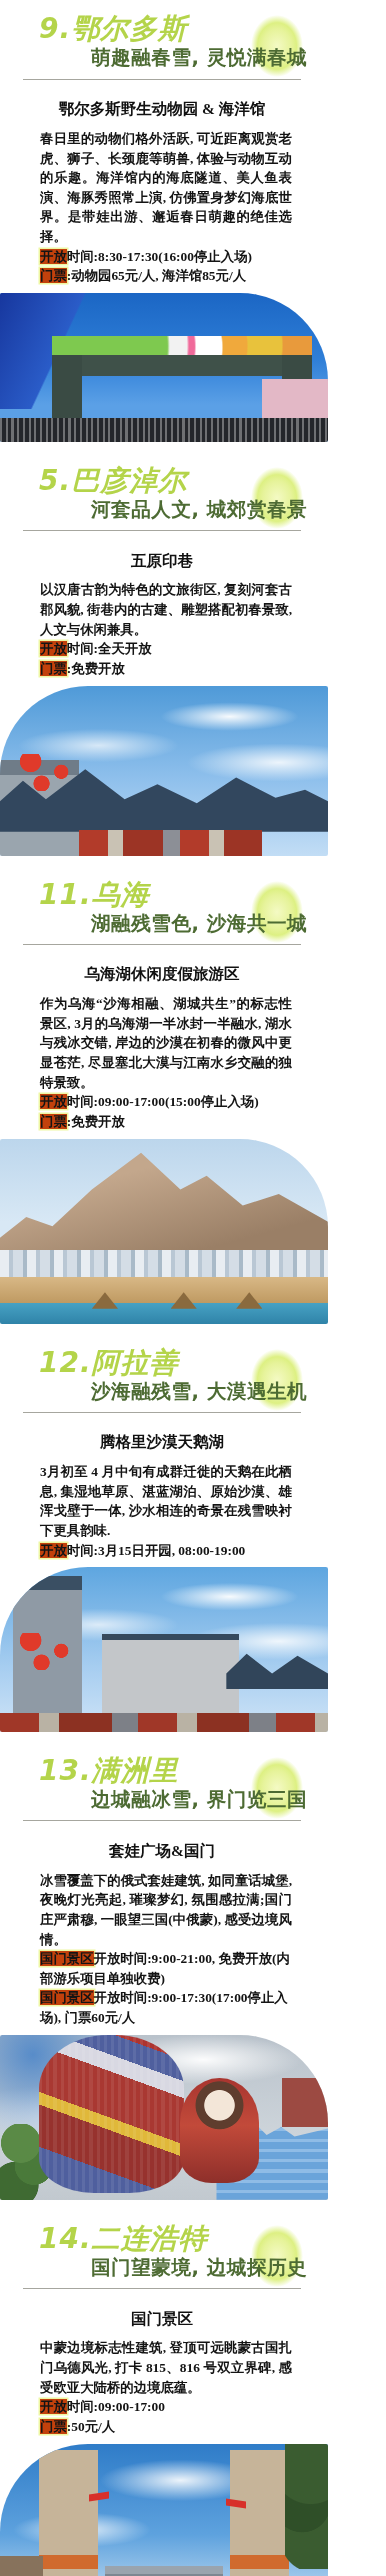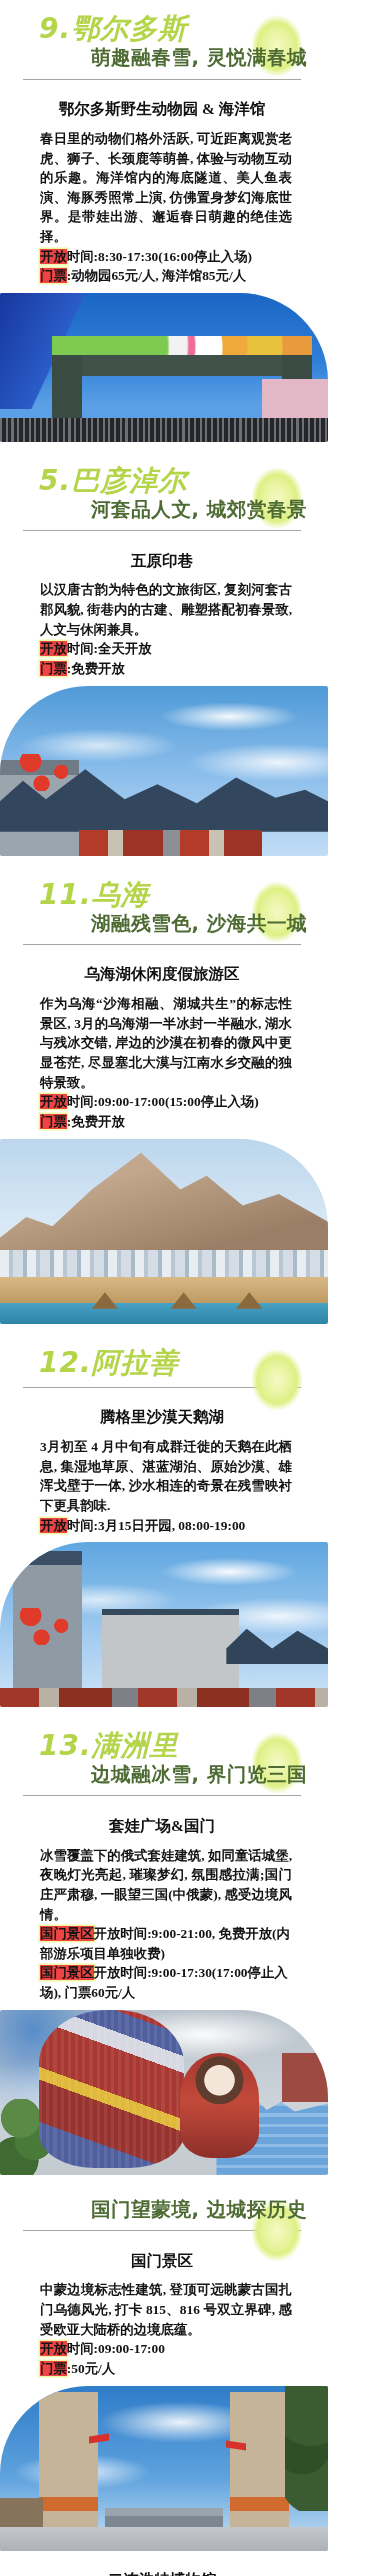--- a/index.html
+++ b/index.html
@@ -32,21 +32,21 @@
   
   .spot-name{
     margin:20.6px 0 0;text-align:center;font-size:15.5px;line-height:18.5px;
     font-weight:700;color:#111;
   }
   .desc{
     margin:10.3px 0 0;padding:0 32px 0 40px;
     font-size:13.4px;line-height:19.6px;font-weight:600;text-align:justify;
   }
   .info-line{padding:0 32px 0 40px;font-size:13.4px;line-height:19.6px;font-weight:600;}
-  .hl{background:#ef4444;box-shadow:0 0 0 1.5px #eef7a4;}
+  .hl{background:#c2410c;box-shadow:0 0 0 1.5px #eef7a4;}
   
   .photo{
     position:relative;width:328px;margin:7.2px auto 0;overflow:hidden;
   }
   .rad-r{border-radius:2.1px 88px 2.1px 2.1px;}
   .rad-l{border-radius:88px 2.1px 2.1px 2.1px;}
   .photo>div{position:absolute;}
   
   .photo--zoo{height:149px;background:linear-gradient(180deg,#1b66c4 0%,#2f7fd8 45%,#5ba0e6 75%);}
   .zoo-bldg{left:0;top:0;width:42%;height:78%;
@@ -204,20 +204,21 @@
       <div class="lk-umb lk-u1"></div>
       <div class="lk-umb lk-u2"></div>
       <div class="lk-umb lk-u3"></div>
     </div>
   </section>
 
   <section class="section">
     <div class="sec-head">
       <div class="egg"></div>
       <h2 class="sec-title"><span>12.</span><span>阿拉善</span></h2>
+      <div class="sec-sub">沙海融残雪, 大漠遇生机</div>
       <div class="divider"></div>
     </div>
     <h3 class="spot-name">腾格里沙漠天鹅湖</h3>
     <p class="desc">3月初至 4 月中旬有成群迁徙的天鹅在此栖息, 集湿地草原、湛蓝湖泊、原始沙漠、雄浑戈壁于一体, 沙水相连的奇景在残雪映衬下更具韵味.</p>
     <div class="info-line"><span class="hl">开放</span><span>时间:3月15日开园, 08:00-19:00</span></div>
     <div class="photo photo--street2 rad-l">
       <div class="st-clouds"></div>
       <div class="s2-towerL"></div>
       <div class="s2-wall"></div>
       <div class="s2-roofR"></div>
@@ -242,20 +243,21 @@
       <div class="dl-big"></div>
       <div class="dl-bldg"></div>
       <div class="dl-redbldg"></div>
       <div class="dl-small"></div>
     </div>
   </section>
 
   <section class="section">
     <div class="sec-head">
       <div class="egg"></div>
+      <h2 class="sec-title"><span>14.</span><span>二连浩特</span></h2>
       <div class="sec-sub">国门望蒙境, 边城探历史</div>
       <div class="divider"></div>
     </div>
     <h3 class="spot-name">国门景区</h3>
     <p class="desc">中蒙边境标志性建筑, 登顶可远眺蒙古国扎门乌德风光, 打卡 815、816 号双立界碑, 感受欧亚大陆桥的边境底蕴。</p>
     <div class="info-line"><span class="hl">开放</span><span>时间:09:00-17:00</span></div>
     <div class="info-line"><span class="hl">门票</span><span>:50元/人</span></div>
     <div class="photo photo--gate rad-l">
       <div class="gt-towerL"></div>
       <div class="gt-towerR"></div>

